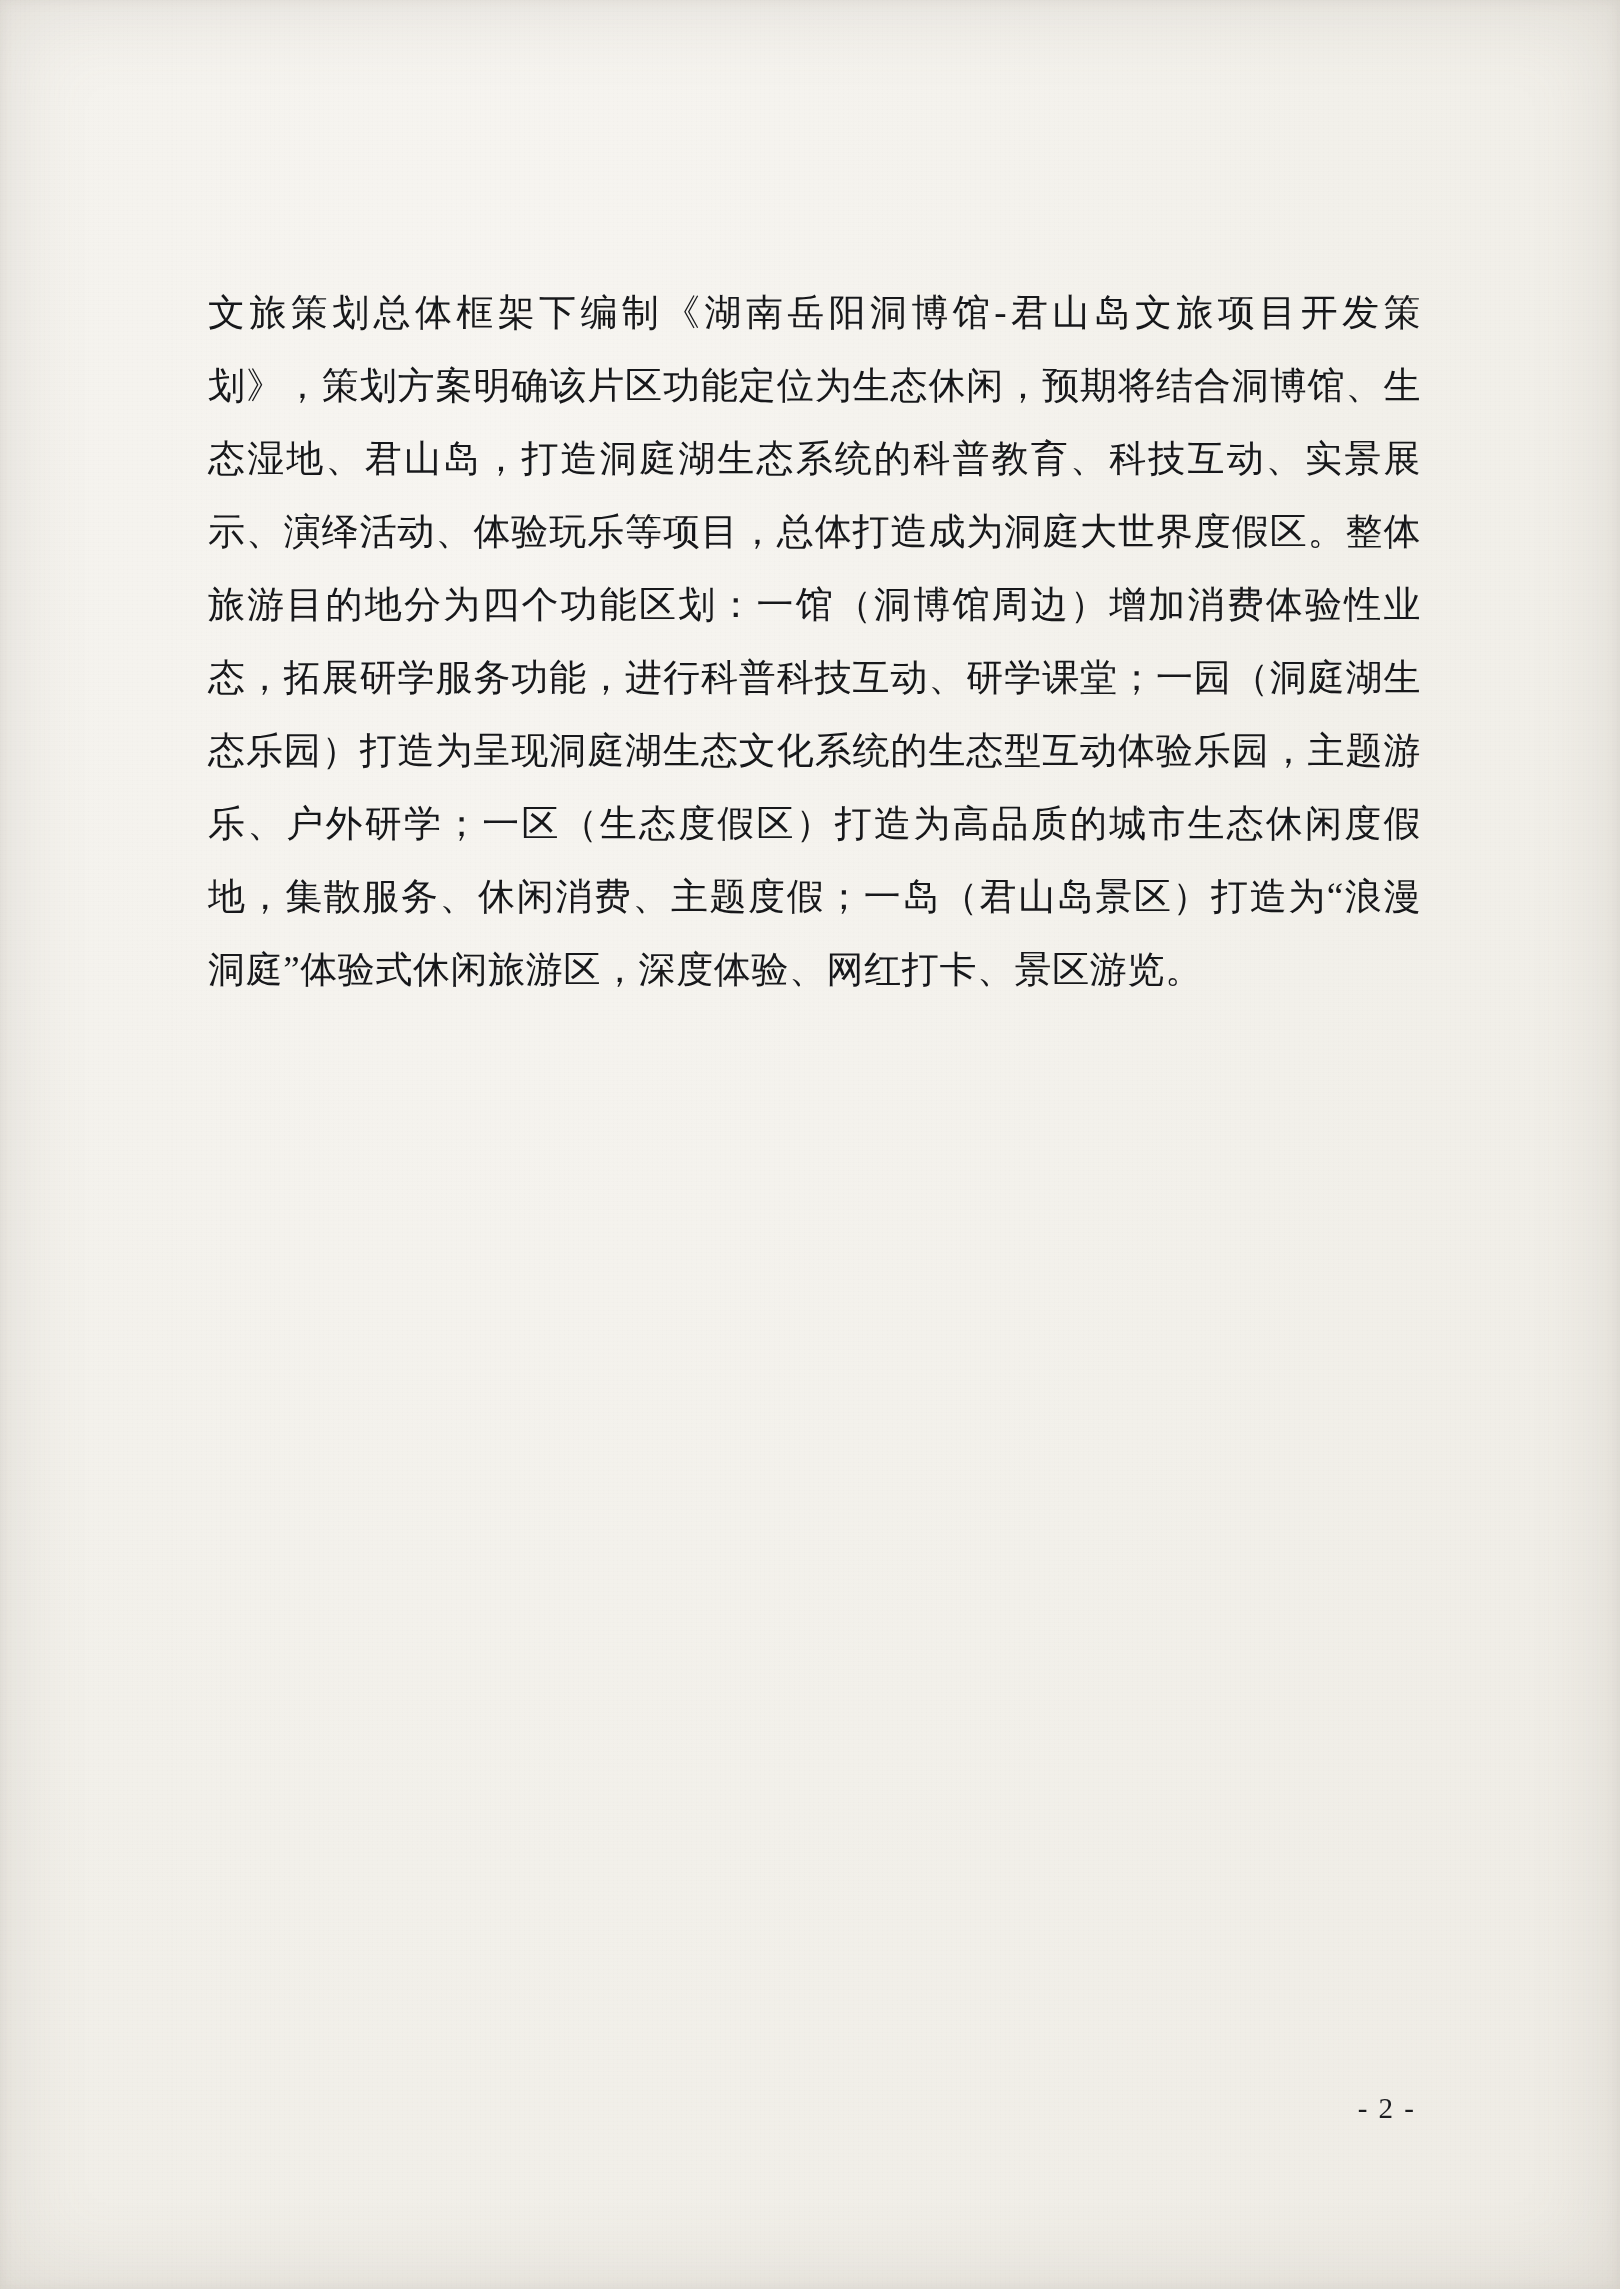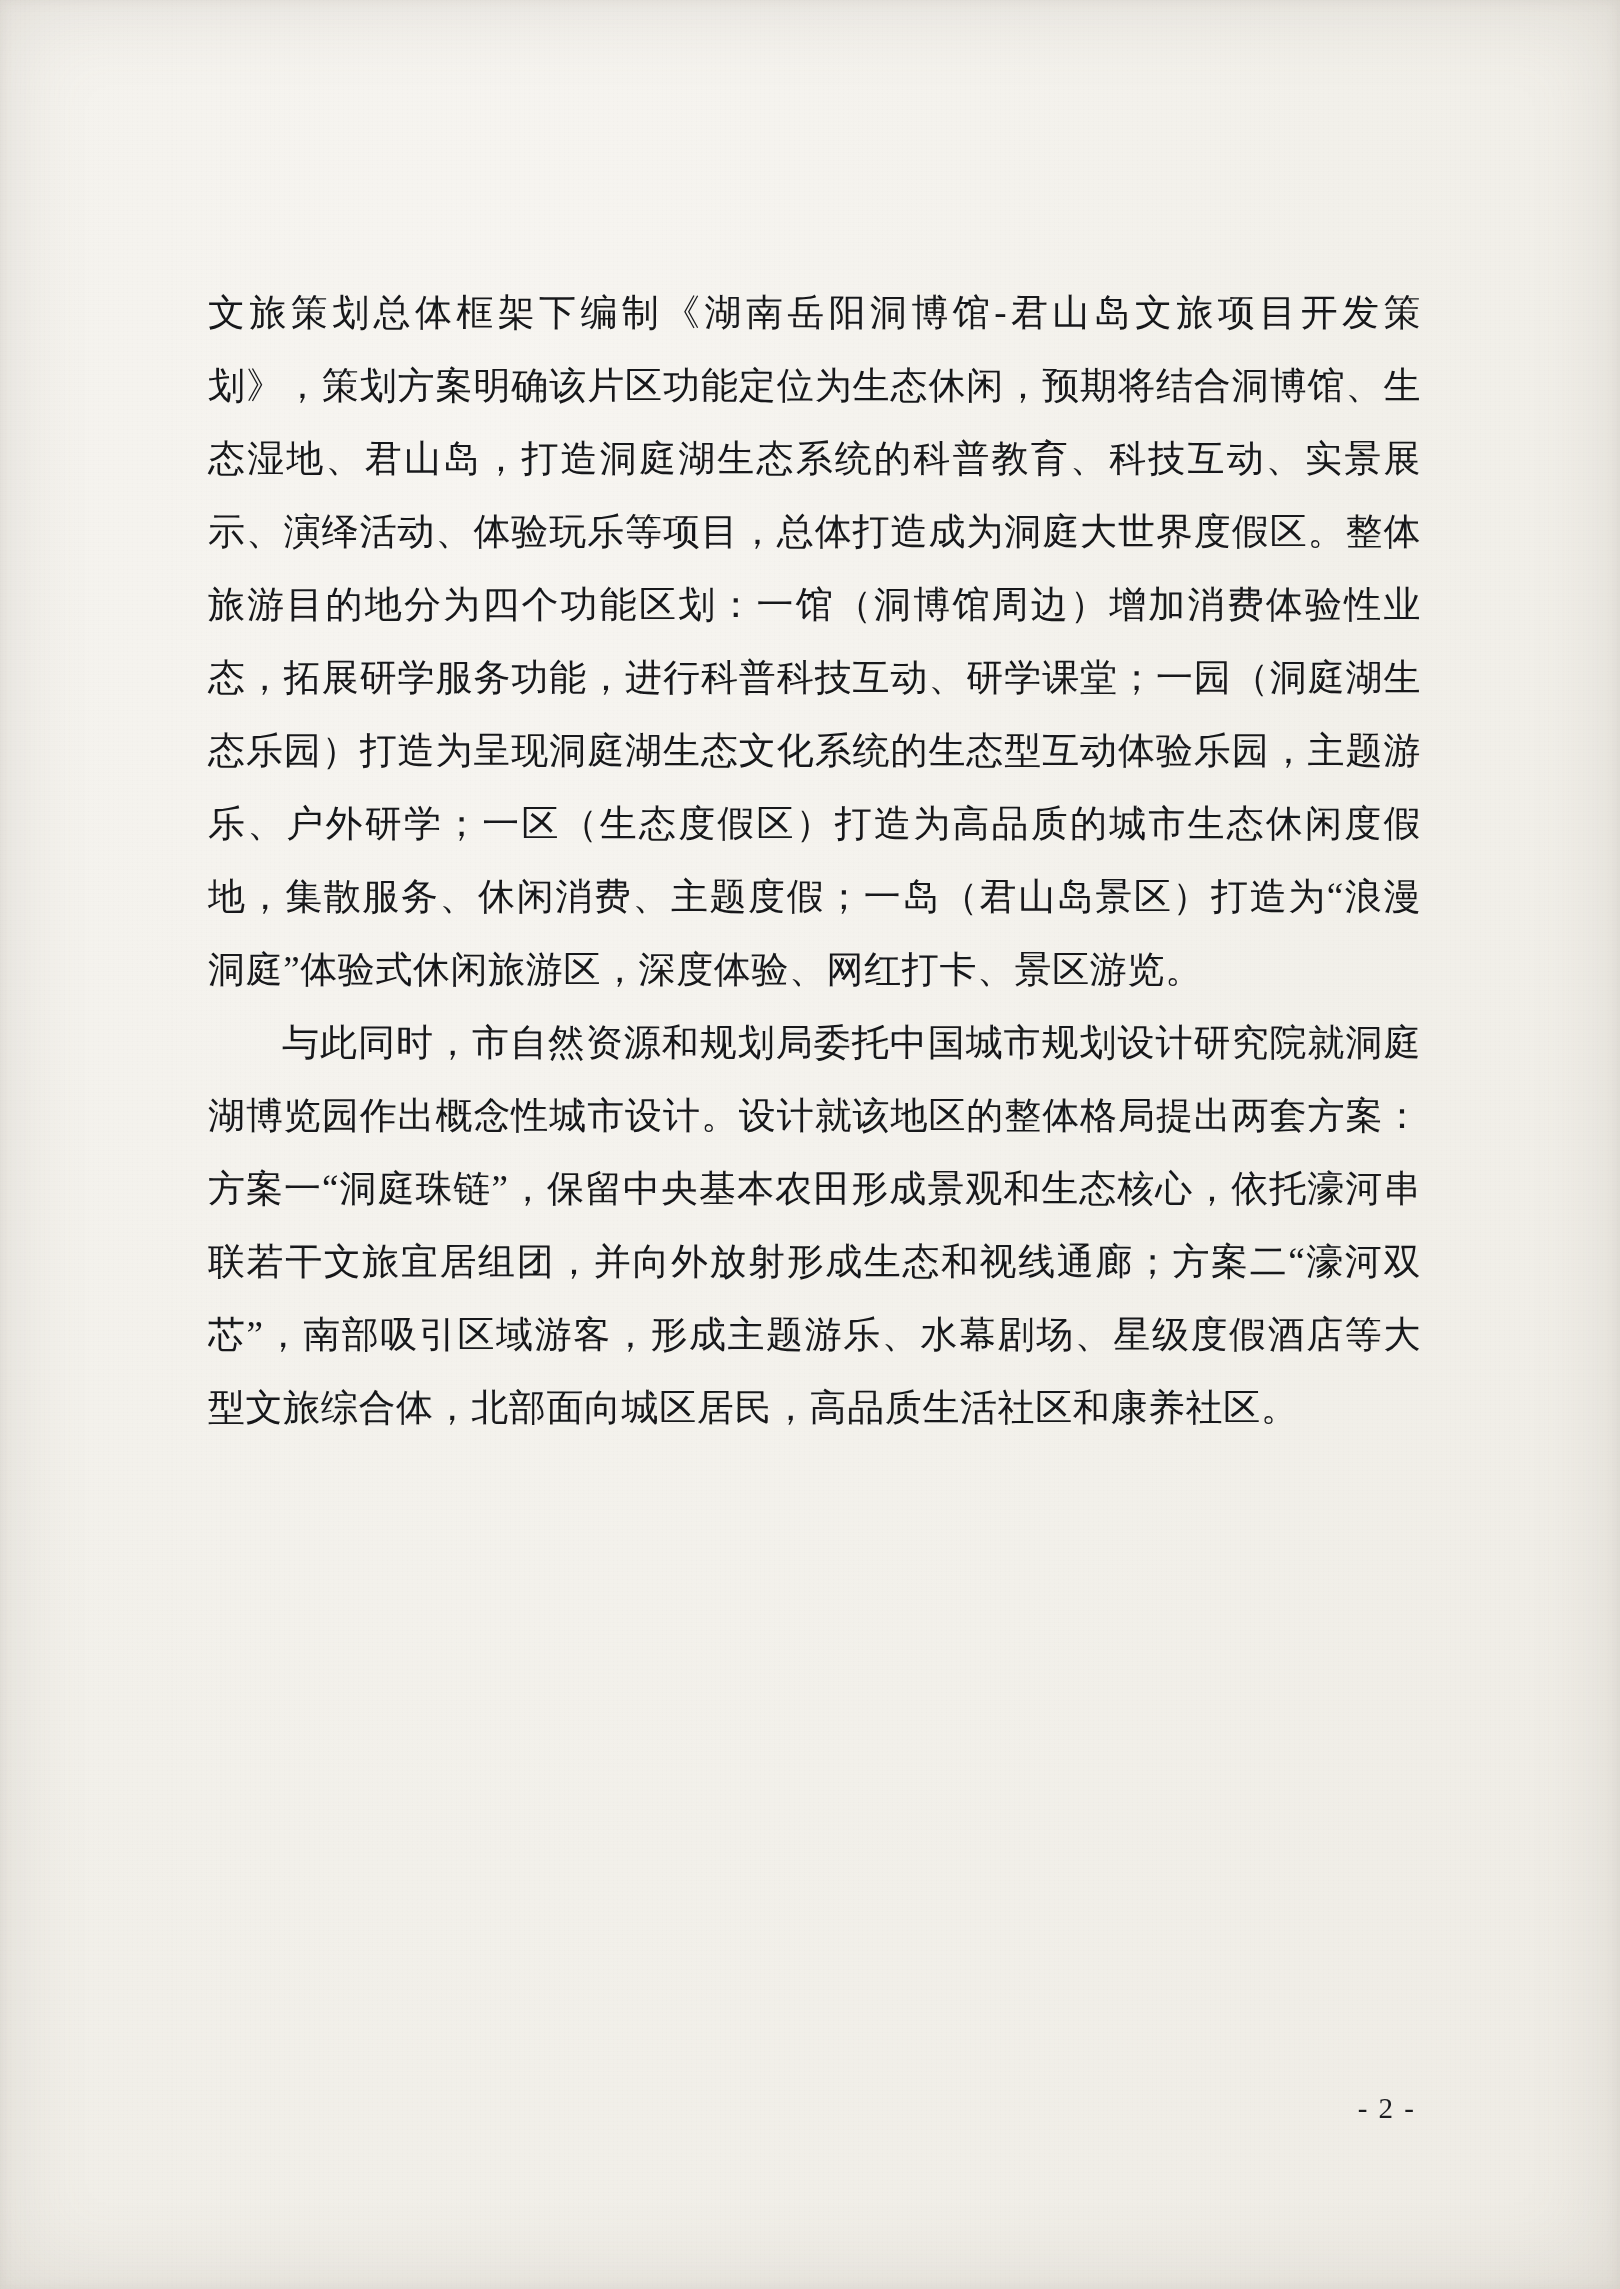--- a/index.html
+++ b/index.html
@@ -78,19 +78,18 @@
     z-index: 3;
   }
 </style>
 </head>
 <body>
 
 <div class="page">
 
   <div class="content">
     <p class="para">文旅策划总体框架下编制《湖南岳阳洞博馆-君山岛文旅项目开发策划》，策划方案明确该片区功能定位为生态休闲，预期将结合洞博馆、生态湿地、君山岛，打造洞庭湖生态系统的科普教育、科技互动、实景展示、演绎活动、体验玩乐等项目，总体打造成为洞庭大世界度假区。整体旅游目的地分为四个功能区划：一馆（洞博馆周边）增加消费体验性业态，拓展研学服务功能，进行科普科技互动、研学课堂；一园（洞庭湖生态乐园）打造为呈现洞庭湖生态文化系统的生态型互动体验乐园，主题游乐、户外研学；一区（生态度假区）打造为高品质的城市生态休闲度假地，集散服务、休闲消费、主题度假；一岛（君山岛景区）打造为“浪漫洞庭”体验式休闲旅游区，深度体验、网红打卡、景区游览。</p>
-    <p class="para indent">与此同时，市自然资源和规划局委托中国城市规划设计研究院就洞庭湖博览园作出概念性城市设计。设计就该地区的整体格局提出两套方案：方案一“洞庭珠链”，保留中央基本农田形成景观和生态核心，依托濠河串联若干文旅宜居组团，并向外放射形成生态和视线通廊；方案二“濠河双芯”，南部吸引区域游客，形成主题游乐、水幕剧场、星级度假酒店等大型文旅综合体，北部面向城区居民，高品质生活社区和康养社区。</p>
   </div>
 
   <div class="page-number">- 2 -</div>
 
 </div>
 
 
 </body></html>

